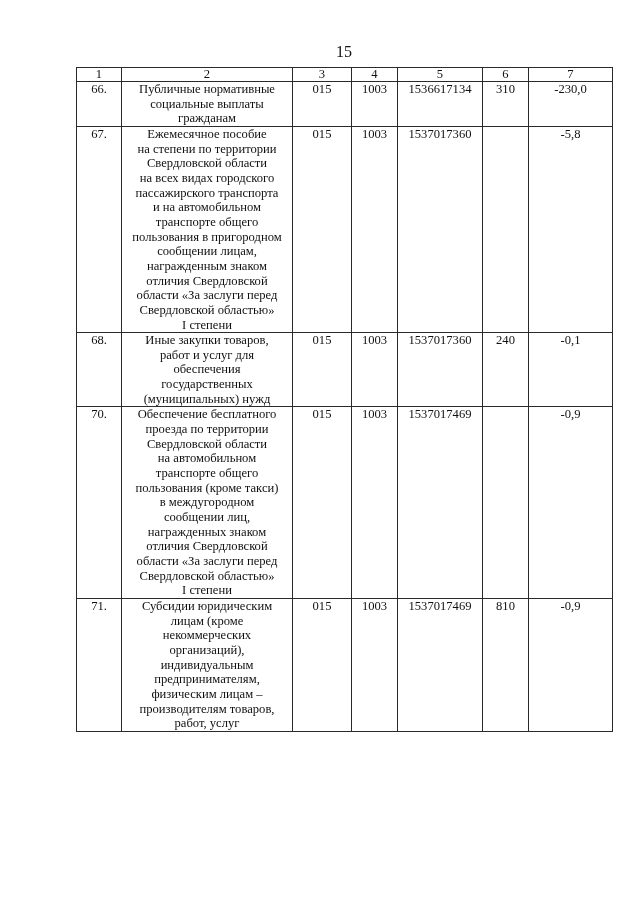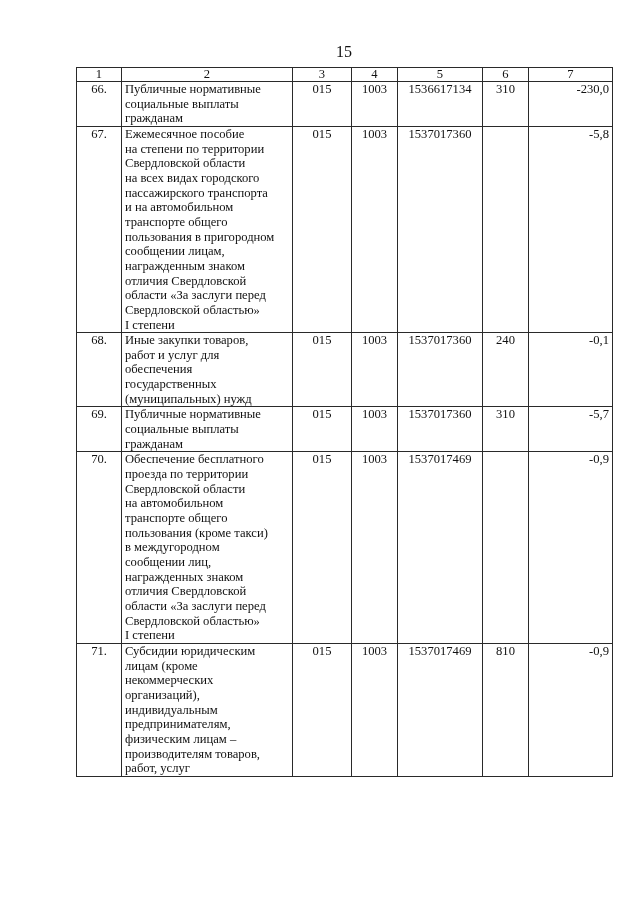--- a/index.html
+++ b/index.html
@@ -46,22 +46,22 @@
       text-align: center;
       height: 13px;
       line-height: 13px;
       padding-top: 0;
       padding-bottom: 0;
     }
     td.c-num { text-align: center; margin-left: 44px; }
     td.c-name { text-align: left; padding-left: 4px; }
     td.c-center { text-align: center; }
     td.c-code5 { text-align: center; padding-left: 10px; }
-    td.c-sum { text-align: right; padding-left: 10px; }
-    .line { display: block; }
+    td.c-sum { text-align: center; padding-left: 10px; }
+    .line { display: block; text-align: center; }
   </style>
 </head>
 <body>
 
 <div class="page-number">15</div>
 
 <table class="budget">
   <colgroup>
     <col style="width:45px">
     <col style="width:171px">
@@ -129,33 +129,20 @@
           <span class="line">государственных</span>
           <span class="line">(муниципальных) нужд</span>
         </td>
         <td class="c-center">015</td>
         <td class="c-center">1003</td>
         <td class="c-code5">1537017360</td>
         <td class="c-center">240</td>
         <td class="c-sum">-0,1</td>
       </tr>
       <tr>
-        <td class="c-num">69.</td>
-        <td class="c-name">
-          <span class="line">Публичные нормативные</span>
-          <span class="line">социальные выплаты</span>
-          <span class="line">гражданам</span>
-        </td>
-        <td class="c-center">015</td>
-        <td class="c-center">1003</td>
-        <td class="c-code5">1537017360</td>
-        <td class="c-center">310</td>
-        <td class="c-sum">-5,7</td>
-      </tr>
-      <tr>
         <td class="c-num">70.</td>
         <td class="c-name">
           <span class="line">Обеспечение бесплатного</span>
           <span class="line">проезда по территории</span>
           <span class="line">Свердловской области</span>
           <span class="line">на автомобильном</span>
           <span class="line">транспорте общего</span>
           <span class="line">пользования (кроме такси)</span>
           <span class="line">в междугородном</span>
           <span class="line">сообщении лиц,</span>

